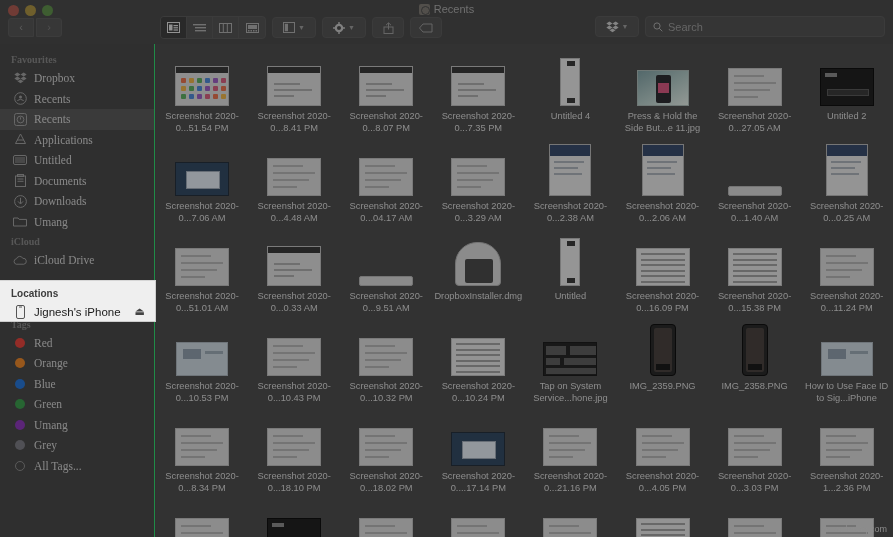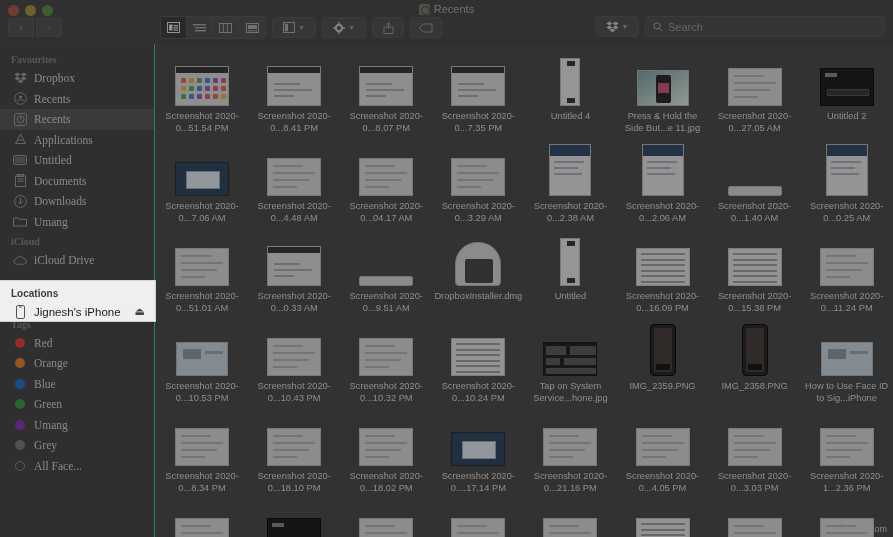--- a/index.html
+++ b/index.html
@@ -530,21 +530,21 @@
         <div class="sb-item">
           <span class="sb-ic">
             <span class="tagdot" style="background: rgb(107, 107, 114);"></span>
           </span>
           <span>Grey</span>
         </div>
         <div class="sb-item">
           <span class="sb-ic">
             <span class="tagdot hollow"></span>
           </span>
-          <span>All Face...</span>
+          <span>All Tags...</span>
         </div>
       </div>
   </div>
 
   <div class="locations-callout">
     <div class="sb-header">Locations</div>
     <div class="sb-item">
       <span class="sb-ic">
         <svg width="9" height="14" viewBox="0 0 9 14">
           <rect x="0.5" y="0.5" width="8" height="13" rx="1.5" fill="none" stroke="#555"></rect>

